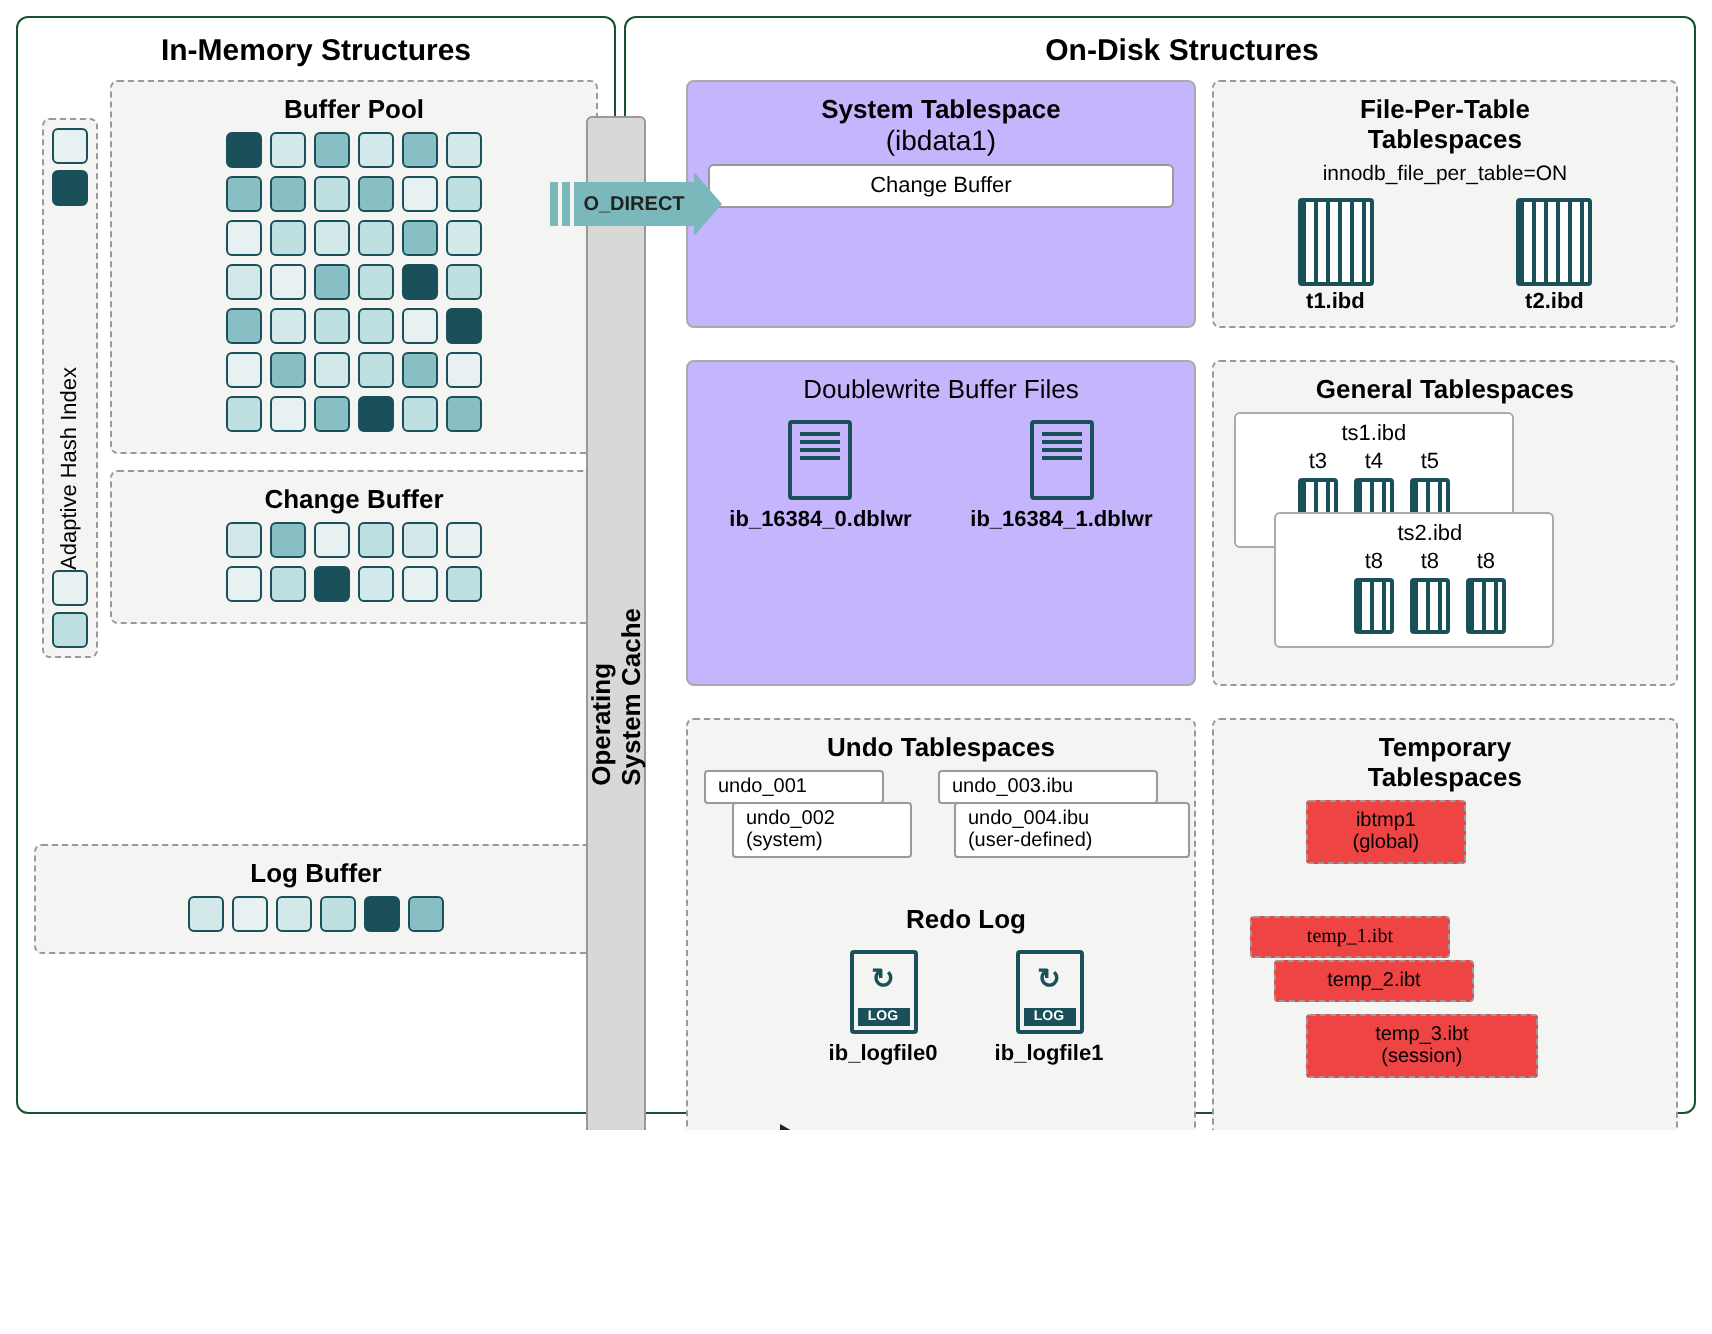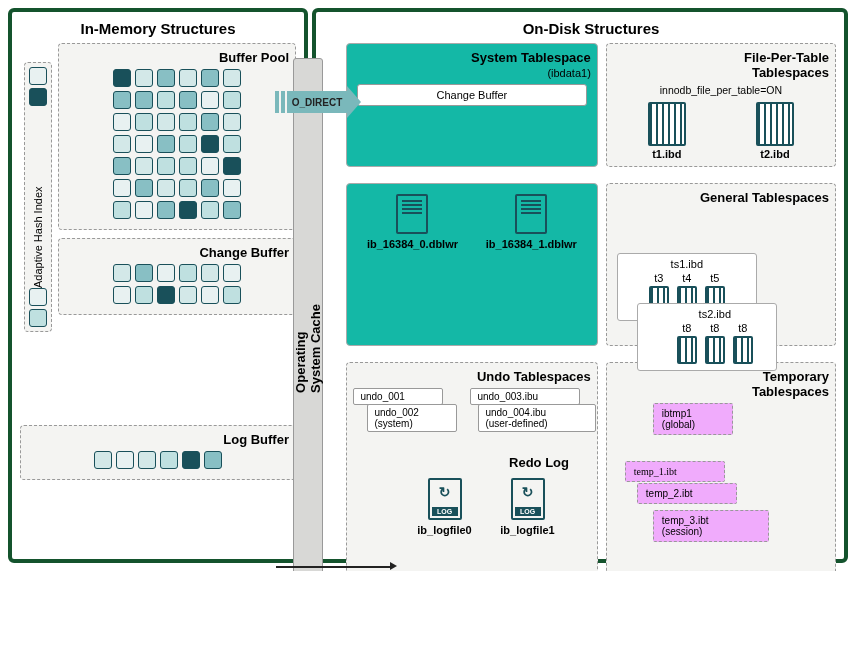--- a/index.html
+++ b/index.html
@@ -1,25 +1,25 @@
 <!DOCTYPE html>
 <html><head>
 <meta charset="utf-8">
 <style>
 * { box-sizing: border-box; margin: 0; padding: 0; }
 body { font-family: Arial, sans-serif; font-size: 12px; background: #fff; padding: 8px; width: 856px; }
 .container { display: flex; gap: 4px; }
-.section { border: 4px solid #14532d; border-radius: 6px; padding: 8px; }
+.section { border: 1px solid #14532d; border-radius: 6px; padding: 8px; }
 .section-title { font-size: 15px; font-weight: bold; text-align: center; margin-bottom: 6px; }
 .in-memory { width: 300px; background: #fff; position: relative; }
 .on-disk { flex: 1; background: #fff; }
 .box { border-radius: 4px; padding: 6px; margin-bottom: 8px; }
-.box-title { font-size: 13px; font-weight: bold; text-align: right; margin-bottom: 4px; }
+.box-title { font-size: 13px; font-weight: bold; text-align: center; margin-bottom: 4px; }
 .dashed { border: 1.5px dashed #999; background: #f4f4f2; }
-.solid-box { border: 1px solid #aaa; background: #14b8a6; }
+.solid-box { border: 1px solid #aaa; background: #c4b5fd; }
 .ahi { position: absolute; left: 12px; top: 50px; width: 28px; height: 270px; background: #f4f4f2; border: 1.5px dashed #999; border-radius: 4px; display: flex; flex-direction: column; align-items: center; justify-content: space-between; padding: 4px 2px; }
 .ahi-label { writing-mode: vertical-rl; transform: rotate(180deg); font-size: 11px; text-align: center; flex: 1; display: flex; align-items: center; }
 .ahi-cells { display: flex; flex-direction: column; gap: 3px; }
 .cell { width: 18px; height: 18px; border: 1.5px solid #19505a; border-radius: 3px; }
 .c1 { background: #bfe0e0; } .c2 { background: #88bfc4; } .c3 { background: #d3e8e8; } .c4 { background: #19505a; } .c5 { background: #e8f1f1; }
 .buffer-pool { margin-left: 38px; }
 .grid-row { display: flex; gap: 4px; margin-bottom: 4px; justify-content: center; }
 .change-buffer-box { margin-left: 38px; margin-top: 6px; }
 .log-buffer-box { margin-top: 110px; margin-left: 0; }
 .os-cache { position: absolute; left: 285px; top: 50px; width: 30px; height: 580px; background: #d8d8d6; border: 1px solid #999; border-radius: 3px; display: flex; align-items: center; justify-content: center; }
@@ -40,26 +40,26 @@
 .file-item { display: flex; flex-direction: column; align-items: center; font-weight: bold; }
 .arrow-direct { position: absolute; left: 267px; top: 78px; display: flex; align-items: center; z-index: 5; text-align: center; }
 .arrow-direct-bars { display: flex; gap: 2px; margin-right: 2px; }
 .arrow-direct-bar { width: 4px; height: 22px; background: #7ab8bb; }
 .arrow-direct-body { width: 60px; height: 22px; background: #7ab8bb; position: relative; display: flex; align-items: center; justify-content: center; font-size: 10px; font-weight: bold; color: #222; }
 .arrow-direct-head { width: 0; height: 0; border-left: 14px solid #7ab8bb; border-top: 16px solid transparent; border-bottom: 16px solid transparent; }
 .inner-overlap { position: relative; height: 60px; }
 .overlap-box { position: absolute; border: 1px solid #999; background: #fff; padding: 2px 6px; font-size: 10px; border-radius: 2px; }
 .config-text { font-size: 10.5px; text-align: center; margin-bottom: 4px; }
 .general-ts-inner { position: relative; height: 130px; }
-.ts-box { position: absolute; border: 1px solid #aaa; background: #fff; border-radius: 3px; padding: 4px; margin-top: 44px; }
+.ts-box { position: absolute; border: 1px solid #aaa; background: #fff; border-radius: 3px; padding: 4px; }
 .ts-label { font-size: 11px; text-align: center; margin-bottom: 2px; }
 .ts-tables { display: flex; gap: 4px; justify-content: center; }
 .ts-table-item { display: flex; flex-direction: column; align-items: center; }
 .temp-inner { position: relative; height: 155px; }
-.temp-box { position: absolute; border: 1.5px dashed #999; background: #f0abfc; padding: 4px 8px; font-size: 10px; border-radius: 2px; text-align: left; }
+.temp-box { position: absolute; border: 1.5px dashed #999; background: #ef4444; padding: 4px 8px; font-size: 10px; border-radius: 2px; text-align: center; }
 .wrapper { position: relative; }
 .arrow-line { position: absolute; background: #222; z-index: 3; }
 .arrow-head-r { position: absolute; width: 0; height: 0; border-left: 7px solid #222; border-top: 4px solid transparent; border-bottom: 4px solid transparent; z-index: 3; }
 </style>
 </head>
 <body>
 
 <div class="wrapper">
 <div class="container">
 
@@ -188,21 +188,21 @@
 </div>
 
 <div class="arrow-line" style="left:268px; top:558px; width:115px; height:1.5px;"></div>
 <div class="arrow-head-r" style="left:382px; top:554px;"></div>
 
 <div class="section on-disk" style="padding-left: 30px;">
   <div class="section-title">On-Disk Structures</div>
 
   <div class="disk-row">
     <div class="box solid-box disk-col" style="flex:1.1;">
-      <div class="box-title" style="margin-bottom:0;"><span>System Tablespace</span><br><span style="font-weight:normal;font-size:11px;">(ibdata1)</span></div>
+      <div class="box-title" style="margin-bottom:0;"><span>System Tablespace</span><br><span style="font-weight:normal;font-size:14px;">(ibdata1)</span></div>
       <div class="sub-box">Change Buffer</div>
     </div>
     <div class="box dashed disk-col">
       <div class="box-title" style="white-space:pre-line;">File-Per-Table
 Tablespaces</div>
       <div class="config-text">innodb_file_per_table=ON</div>
       <div class="file-group">
         <div class="file-item">
                 <span class="db-icon"></span>
                 <span class="file-label">t1.ibd</span>
@@ -210,20 +210,21 @@
         <div class="file-item">
                 <span class="db-icon"></span>
                 <span class="file-label">t2.ibd</span>
               </div>
       </div>
     </div>
   </div>
 
   <div class="disk-row">
     <div class="box solid-box disk-col" style="flex:1.1;">
+      <div class="box-title" style="font-weight:normal;font-size:13px;">Doublewrite Buffer Files</div>
       <div class="file-group">
         <div class="file-item">
                 <span class="file-icon"></span>
                 <span class="file-label">ib_16384_0.dblwr</span>
               </div>
         <div class="file-item">
                 <span class="file-icon"></span>
                 <span class="file-label">ib_16384_1.dblwr</span>
               </div>
       </div>

